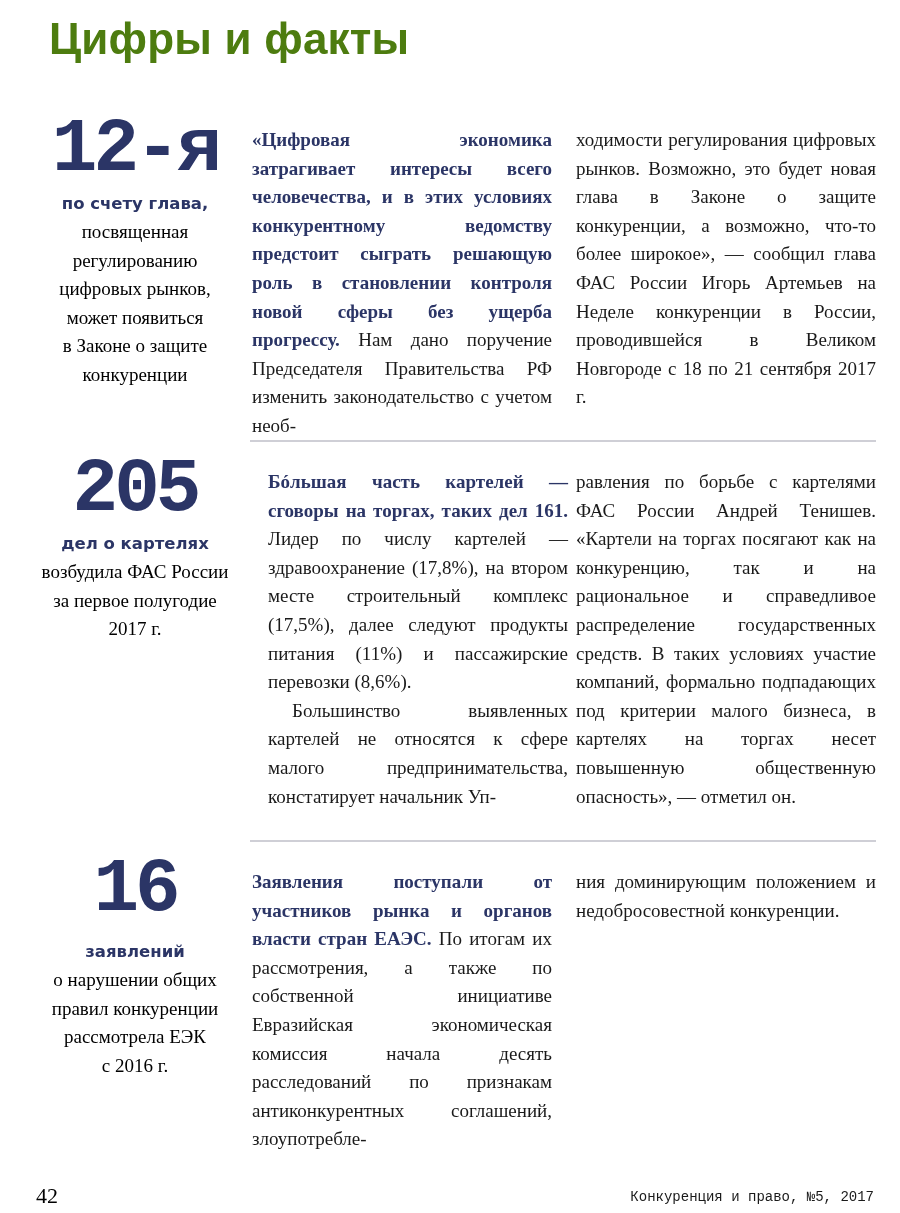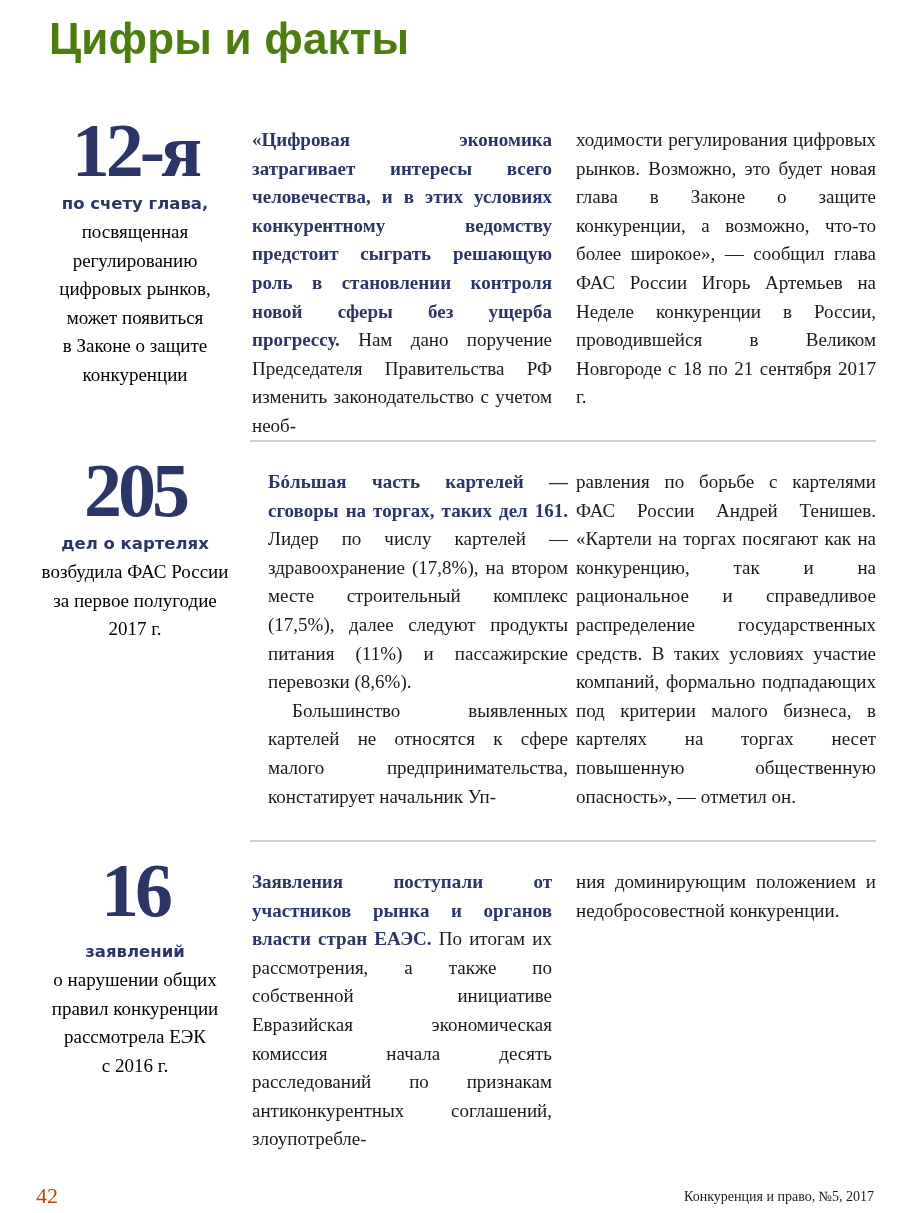--- a/index.html
+++ b/index.html
@@ -7,21 +7,21 @@
   .page-title {
     position: absolute; left: 49px; top: 14px;
     font-family: "Liberation Sans", sans-serif; font-weight: bold;
     font-size: 44px; color: #4d7c0f; letter-spacing: 0.2px; margin: 0;
   }
   .fact-left {
     position: absolute; left: 35px; width: 200px; text-align: center;
     font-family: "DejaVu Sans", sans-serif;
   }
   .big-number {
-    font-family: Liberation Serif, serif; font-weight: bold; color: #2b3566;
+    font-family: Liberation Mono, monospace; font-weight: bold; color: #2b3566;
     font-size: 76px; line-height: 76px; letter-spacing: -4px; display: block;
   }
   .fact-caption-bold {
     display: block; color: #2b3566; font-weight: bold; font-size: 16.5px; line-height: 28px;
   }
   .fact-caption {
     display: block; color: #000000; font-size: 19px; line-height: 28.5px; font-family: Liberation Serif, serif;
   }
   .col {
     position: absolute; width: 300px;
@@ -31,25 +31,25 @@
   .col p { margin: 0; }
   .col .indent { text-indent: 24px; }
   .col1 { left: 252px; }
   .col2 { left: 576px; }
   .lead { color: #2b3566; font-weight: bold; }
   .divider {
     position: absolute; left: 250px; width: 626px; height: 2px; background: #cfcfd6;
   }
   .footer-page {
     position: absolute; left: 36px; top: 1183px;
-    font-family: "Liberation Serif", serif; font-size: 22px; color: #c2410c;
+    font-family: "Liberation Serif", serif; font-size: 22px; color: #000000;
   }
   .footer-journal {
     position: absolute; right: 26px; top: 1189px;
-    font-family: Liberation Serif, serif; font-size: 14px; color: #1a1a1a;
+    font-family: Liberation Mono, monospace; font-size: 14px; color: #1a1a1a;
   }
 </style>
 </head>
 <body>
 
 <h1 class="page-title">Цифры и факты</h1>
 
 <div class="fact-left" style="top:112px;">
   <span class="big-number">12-я</span>
   <span class="fact-caption-bold" style="margin-top:2px;">по счету глава,</span>

